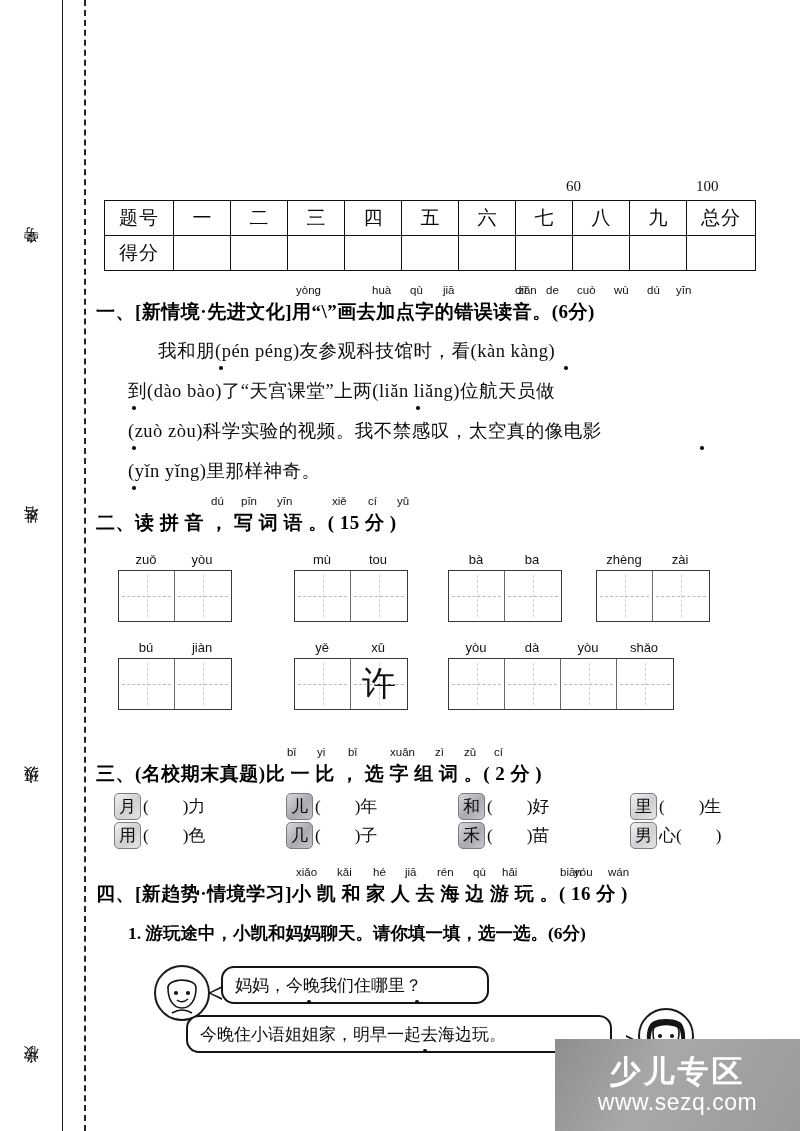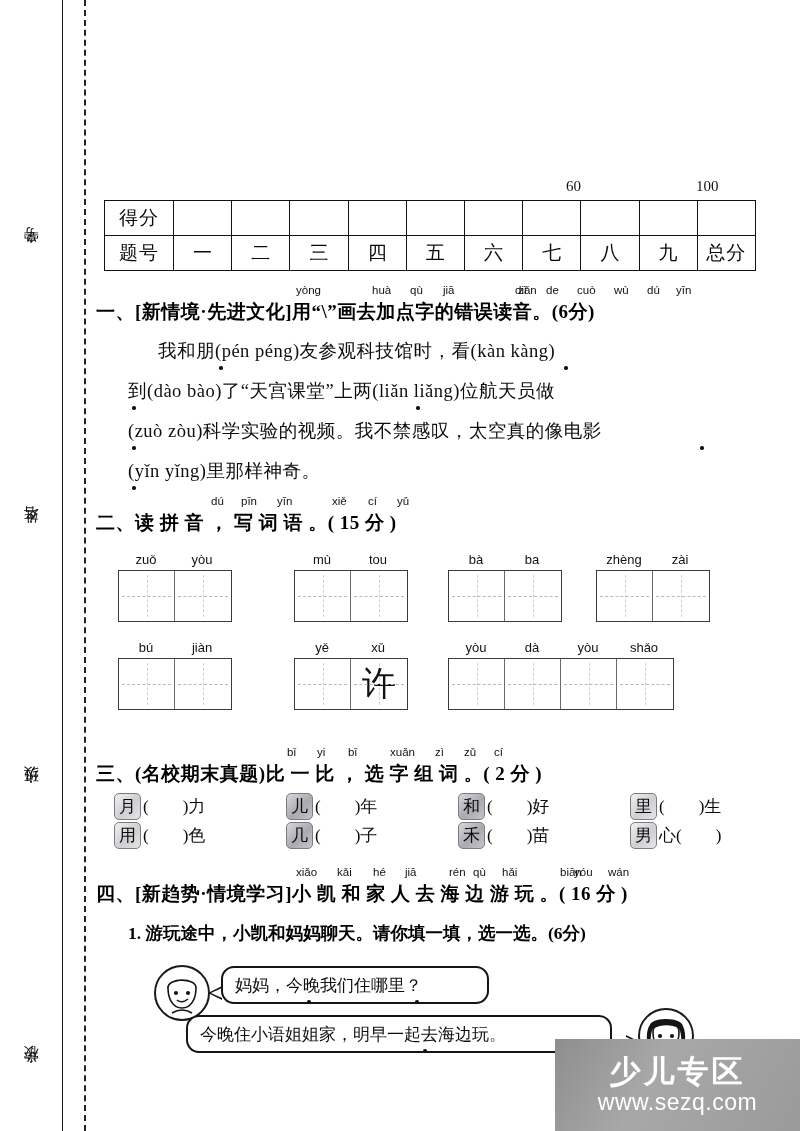--- a/index.html
+++ b/index.html
@@ -336,44 +336,44 @@
 <div class="page">
 
   <div class="score-wrap">
     <div class="score-caps">
       <span style="left:462px;">60</span>
       <span style="left:592px;">100</span>
     </div>
     <table class="score">
       <tbody>
           <tr>
-        <td class="lead">得分</td>
-        <td></td>
-        <td></td>
-        <td></td>
-        <td></td>
-        <td></td>
-        <td></td>
-        <td></td>
-        <td></td>
-        <td></td>
-        <td></td>
-      </tr>
-      <tr>
         <td class="lead">题号</td>
         <td>一</td>
         <td>二</td>
         <td>三</td>
         <td>四</td>
         <td>五</td>
         <td>六</td>
         <td>七</td>
         <td>八</td>
         <td>九</td>
         <td class="total">总分</td>
+      </tr>
+      <tr>
+        <td class="lead">得分</td>
+        <td></td>
+        <td></td>
+        <td></td>
+        <td></td>
+        <td></td>
+        <td></td>
+        <td></td>
+        <td></td>
+        <td></td>
+        <td></td>
       </tr>
     </tbody>
       </table>
   </div>
 
   <div class="qhead" style="top:284px;">
     <div class="pinyin-row" id="p1">
         <span style="left: 200px;">yòng</span>
         <span style="left: 276px;">huà</span>
         <span style="left: 314px;">qù</span>
@@ -555,21 +555,21 @@
       <div class="s3row" style="left: 534px; top: 793px;"><span class="charbox">里</span><span class="paren">(&nbsp;&nbsp;&nbsp;&nbsp;&nbsp;&nbsp;&nbsp;&nbsp;)</span><span class="tail">生</span></div>
       <div class="s3row" style="left: 534px; top: 822px;"><span class="charbox">男</span><span class="tail">心</span><span class="paren">(&nbsp;&nbsp;&nbsp;&nbsp;&nbsp;&nbsp;&nbsp;&nbsp;)</span></div>
     </div>
 
   <div class="qhead" style="top:866px;">
     <div class="pinyin-row" id="p4">
         <span style="left: 200px;">xiǎo</span>
         <span style="left: 241px;">kǎi</span>
         <span style="left: 277px;">hé</span>
         <span style="left: 309px;">jiā</span>
-        <span style="left: 341px; margin-left: 12px;">rén</span>
+        <span style="left: 341px;">rén</span>
         <span style="left: 377px;">qù</span>
         <span style="left: 406px;">hǎi</span>
         <span style="left: 464px;">biān</span>
         <span style="left: 478px;">yóu</span>
         <span style="left: 512px;">wán</span>
       </div>
     <div class="head-text">四、[新趋势·情境学习]小 凯 和 家 人 去 海 边 游 玩 。( 16 分 )</div>
   </div>
 
   <div class="subq" style="left:32px; top:921px;">1. 游玩途中，小凯和妈妈聊天。请你填一填，选一选。(6分)</div>

